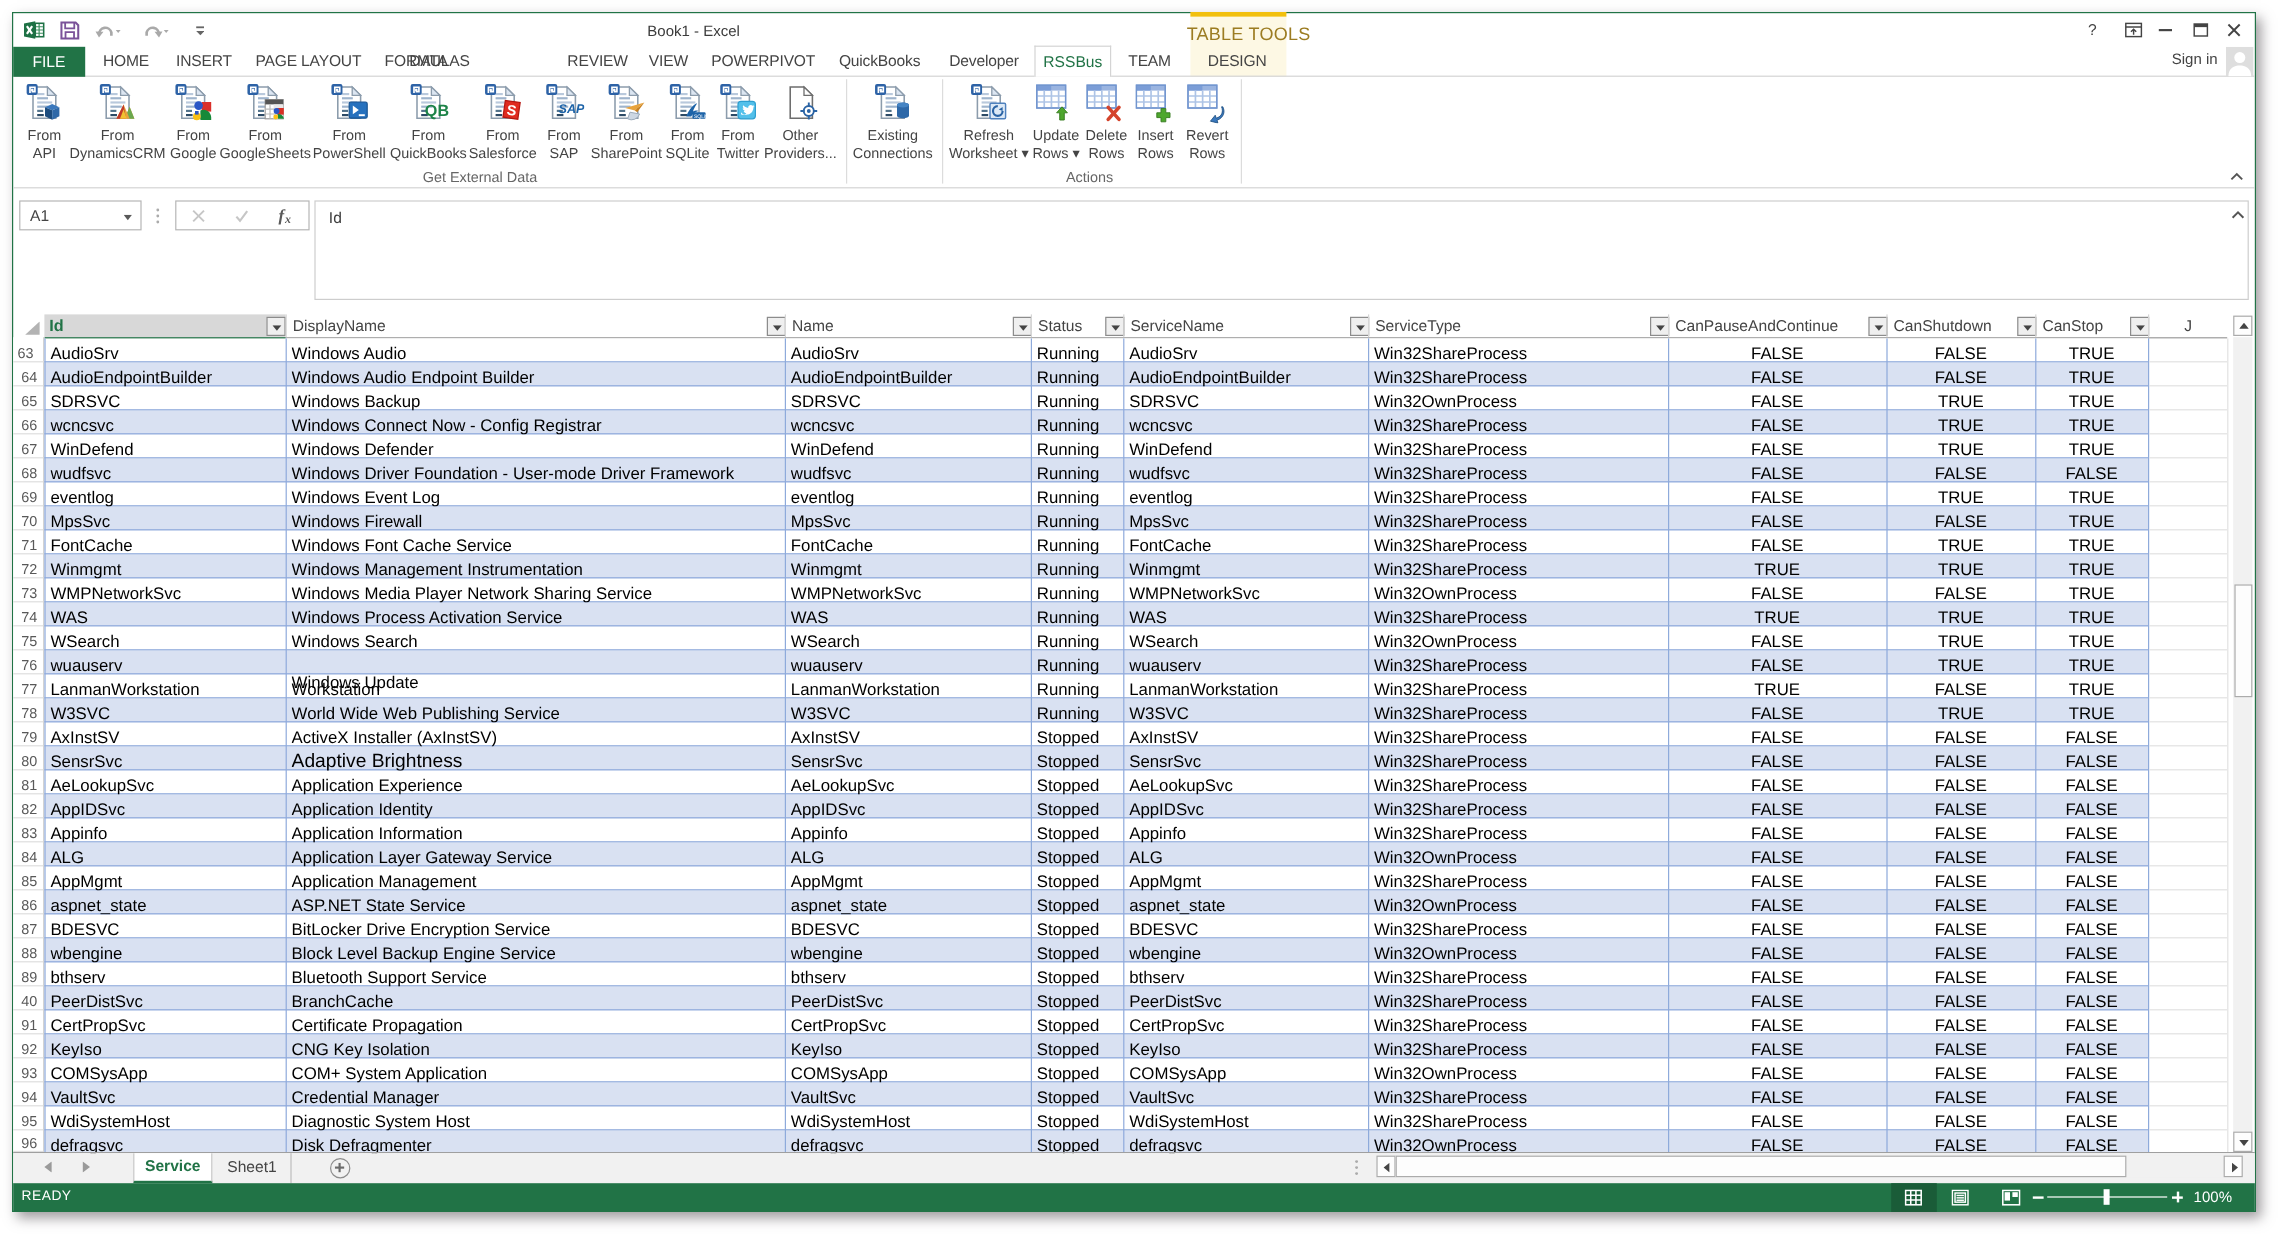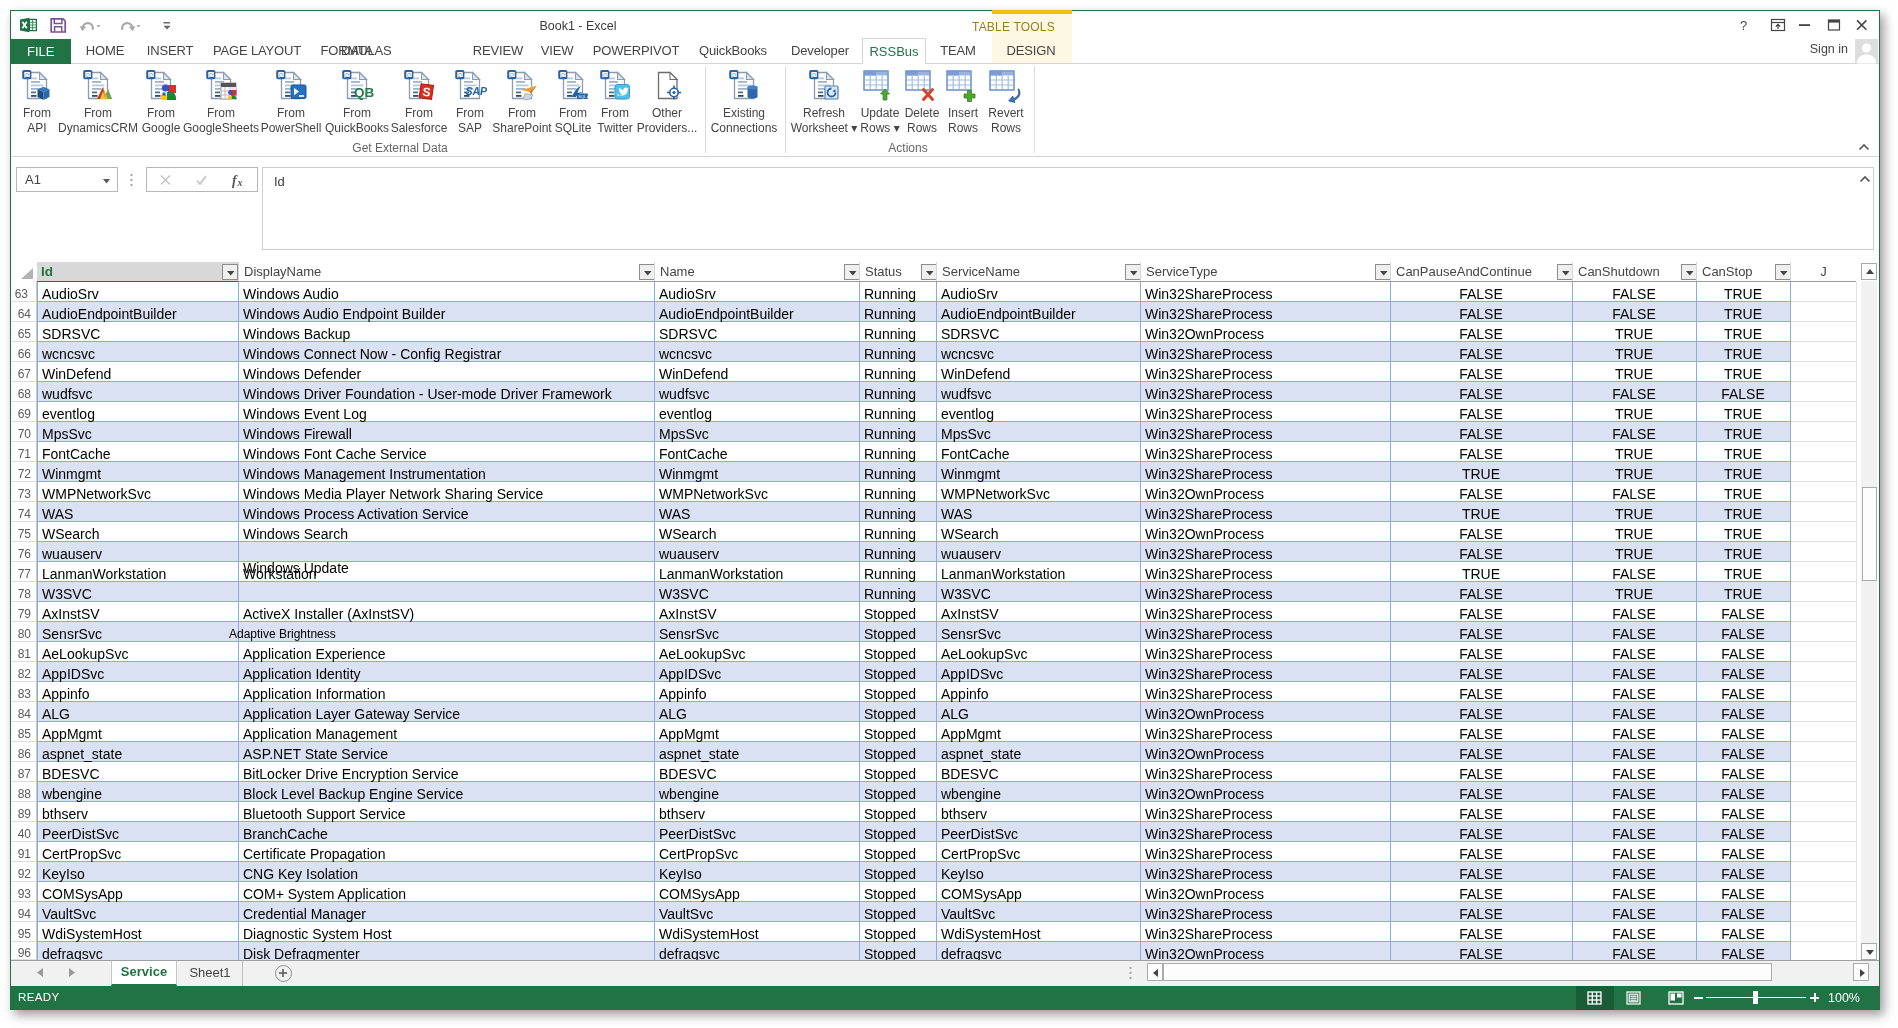--- a/index.html
+++ b/index.html
@@ -41,21 +41,21 @@
  <path d="M16.5 7 l4 0 -2 2.6 z" fill="#a9a9a9"></path>
 </g>
 <g transform="translate(143,4)" fill="#666">
  <rect x="0.5" y="2" width="7" height="1.5"></rect>
  <path d="M0.5 5.8 l7 0 -3.5 3.6 z"></path>
 </g>
 </svg>
 <div class="ab" style="left:448px;top:19px;width:260px;text-align:center;font-size:12.5px;color:#3b3b3b">Book1 - Excel</div>
 <div class="ab" style="left:992px;top:10px;width:80px;height:3.5px;background:#f2c00e"></div>
 <div class="ab" style="left:992px;top:13.5px;width:80px;height:50.5px;background:#fdf8e4"></div>
-<div class="ab" style="left:972px;top:20px;width:120px;text-align:left;font-size:12px;color:#9c7c22;letter-spacing:.2px">TABLE TOOLS</div>
+<div class="ab" style="left:972px;top:20px;width:120px;text-align:right;font-size:15px;color:#9c7c22;letter-spacing:.2px">TABLE TOOLS</div>
 <svg class="ab" style="left:1735px;top:17px" width="140" height="16" viewBox="0 0 140 16">
 <text x="5" y="12.5" font-size="13" fill="#444" font-family="Liberation Sans">?</text>
 <g stroke="#444" fill="none">
  <rect x="36.5" y="2.5" width="13" height="11" stroke-width="1.2"></rect>
  <line x1="36.5" y1="5.5" x2="49.5" y2="5.5" stroke-width="1.2"></line>
  <path d="M43 12 V7.5 M40.8 9.5 L43 7.3 L45.2 9.5" stroke-width="1.2"></path>
 </g>
 <rect x="64" y="7.2" width="11" height="1.8" fill="#444"></rect>
 <rect x="93.5" y="3" rx="0" width="11" height="10" fill="none" stroke="#444" stroke-width="1.2"></rect>
 <rect x="93.5" y="3" width="11" height="2.6" fill="#444"></rect>
@@ -622,38 +622,39 @@
 <div class="ab" style="left:42px;top:562px;width:195px;height:20px;font-size:14px;color:#000;line-height:25px;white-space:nowrap;overflow:hidden">LanmanWorkstation</div>
 <div class="ab" style="left:243px;top:562px;width:410px;height:20px;font-size:14px;color:#000;line-height:25px;white-space:nowrap;overflow:hidden">Workstation</div>
 <div class="ab" style="left:659px;top:562px;width:199px;height:20px;font-size:14px;color:#000;line-height:25px;white-space:nowrap;overflow:hidden">LanmanWorkstation</div>
 <div class="ab" style="left:864px;top:562px;width:71px;height:20px;font-size:14px;color:#000;line-height:25px;white-space:nowrap;overflow:hidden">Running</div>
 <div class="ab" style="left:941px;top:562px;width:198px;height:20px;font-size:14px;color:#000;line-height:25px;white-space:nowrap;overflow:hidden">LanmanWorkstation</div>
 <div class="ab" style="left:1145px;top:562px;width:244px;height:20px;font-size:14px;color:#000;line-height:25px;white-space:nowrap;overflow:hidden">Win32ShareProcess</div>
 <div class="ab" style="left:1390px;top:562px;width:182px;height:20px;font-size:14px;color:#000;line-height:25px;text-align:center">TRUE</div>
 <div class="ab" style="left:1572px;top:562px;width:124px;height:20px;font-size:14px;color:#000;line-height:25px;text-align:center">FALSE</div>
 <div class="ab" style="left:1696px;top:562px;width:94px;height:20px;font-size:14px;color:#000;line-height:25px;text-align:center">TRUE</div>
 <div class="ab" style="left:42px;top:582px;width:195px;height:20px;font-size:14px;color:#000;line-height:25px;white-space:nowrap;overflow:hidden">W3SVC</div>
+<div class="ab" style="left:243px;top:582px;width:410px;height:20px;font-size:14px;color:#000;line-height:25px;white-space:nowrap;overflow:hidden">World Wide Web Publishing Service</div>
 <div class="ab" style="left:659px;top:582px;width:199px;height:20px;font-size:14px;color:#000;line-height:25px;white-space:nowrap;overflow:hidden">W3SVC</div>
 <div class="ab" style="left:864px;top:582px;width:71px;height:20px;font-size:14px;color:#000;line-height:25px;white-space:nowrap;overflow:hidden">Running</div>
 <div class="ab" style="left:941px;top:582px;width:198px;height:20px;font-size:14px;color:#000;line-height:25px;white-space:nowrap;overflow:hidden">W3SVC</div>
 <div class="ab" style="left:1145px;top:582px;width:244px;height:20px;font-size:14px;color:#000;line-height:25px;white-space:nowrap;overflow:hidden">Win32ShareProcess</div>
 <div class="ab" style="left:1390px;top:582px;width:182px;height:20px;font-size:14px;color:#000;line-height:25px;text-align:center">FALSE</div>
 <div class="ab" style="left:1572px;top:582px;width:124px;height:20px;font-size:14px;color:#000;line-height:25px;text-align:center">TRUE</div>
 <div class="ab" style="left:1696px;top:582px;width:94px;height:20px;font-size:14px;color:#000;line-height:25px;text-align:center">TRUE</div>
 <div class="ab" style="left:42px;top:602px;width:195px;height:20px;font-size:14px;color:#000;line-height:25px;white-space:nowrap;overflow:hidden">AxInstSV</div>
 <div class="ab" style="left:243px;top:602px;width:410px;height:20px;font-size:14px;color:#000;line-height:25px;white-space:nowrap;overflow:hidden">ActiveX Installer (AxInstSV)</div>
 <div class="ab" style="left:659px;top:602px;width:199px;height:20px;font-size:14px;color:#000;line-height:25px;white-space:nowrap;overflow:hidden">AxInstSV</div>
 <div class="ab" style="left:864px;top:602px;width:71px;height:20px;font-size:14px;color:#000;line-height:25px;white-space:nowrap;overflow:hidden">Stopped</div>
 <div class="ab" style="left:941px;top:602px;width:198px;height:20px;font-size:14px;color:#000;line-height:25px;white-space:nowrap;overflow:hidden">AxInstSV</div>
 <div class="ab" style="left:1145px;top:602px;width:244px;height:20px;font-size:14px;color:#000;line-height:25px;white-space:nowrap;overflow:hidden">Win32ShareProcess</div>
 <div class="ab" style="left:1390px;top:602px;width:182px;height:20px;font-size:14px;color:#000;line-height:25px;text-align:center">FALSE</div>
 <div class="ab" style="left:1572px;top:602px;width:124px;height:20px;font-size:14px;color:#000;line-height:25px;text-align:center">FALSE</div>
 <div class="ab" style="left:1696px;top:602px;width:94px;height:20px;font-size:14px;color:#000;line-height:25px;text-align:center">FALSE</div>
 <div class="ab" style="left:42px;top:622px;width:195px;height:20px;font-size:14px;color:#000;line-height:25px;white-space:nowrap;overflow:hidden">SensrSvc</div>
-<div class="ab" style="left:229px;top:622px;width:410px;height:20px;font-size:12px;color:#000;line-height:25px;white-space:nowrap;overflow:hidden">Adaptive Brightness</div>
+<div class="ab" style="left:243px;top:622px;width:410px;height:20px;font-size:16px;color:#000;line-height:25px;white-space:nowrap;overflow:hidden">Adaptive Brightness</div>
 <div class="ab" style="left:659px;top:622px;width:199px;height:20px;font-size:14px;color:#000;line-height:25px;white-space:nowrap;overflow:hidden">SensrSvc</div>
 <div class="ab" style="left:864px;top:622px;width:71px;height:20px;font-size:14px;color:#000;line-height:25px;white-space:nowrap;overflow:hidden">Stopped</div>
 <div class="ab" style="left:941px;top:622px;width:198px;height:20px;font-size:14px;color:#000;line-height:25px;white-space:nowrap;overflow:hidden">SensrSvc</div>
 <div class="ab" style="left:1145px;top:622px;width:244px;height:20px;font-size:14px;color:#000;line-height:25px;white-space:nowrap;overflow:hidden">Win32ShareProcess</div>
 <div class="ab" style="left:1390px;top:622px;width:182px;height:20px;font-size:14px;color:#000;line-height:25px;text-align:center">FALSE</div>
 <div class="ab" style="left:1572px;top:622px;width:124px;height:20px;font-size:14px;color:#000;line-height:25px;text-align:center">FALSE</div>
 <div class="ab" style="left:1696px;top:622px;width:94px;height:20px;font-size:14px;color:#000;line-height:25px;text-align:center">FALSE</div>
 <div class="ab" style="left:42px;top:642px;width:195px;height:20px;font-size:14px;color:#000;line-height:25px;white-space:nowrap;overflow:hidden">AeLookupSvc</div>
 <div class="ab" style="left:243px;top:642px;width:410px;height:20px;font-size:14px;color:#000;line-height:25px;white-space:nowrap;overflow:hidden">Application Experience</div>
 <div class="ab" style="left:659px;top:642px;width:199px;height:20px;font-size:14px;color:#000;line-height:25px;white-space:nowrap;overflow:hidden">AeLookupSvc</div>

